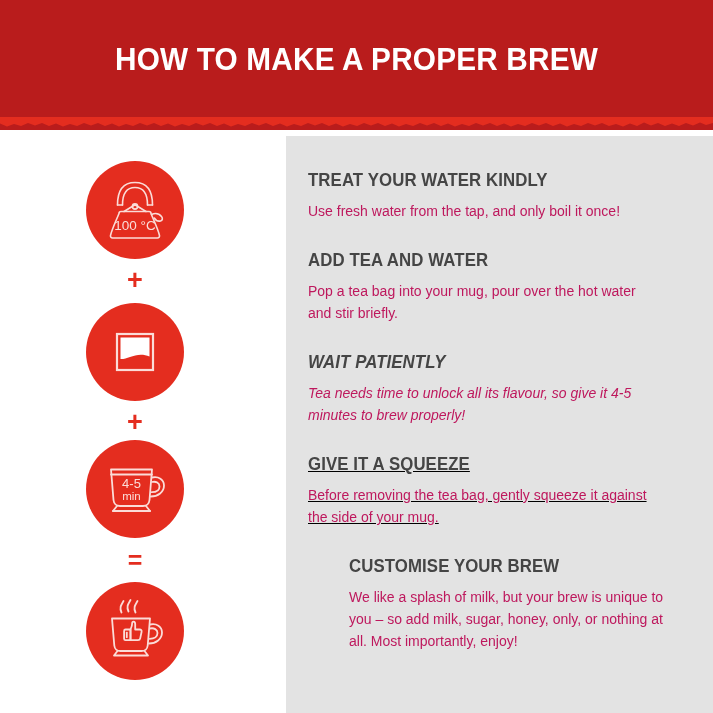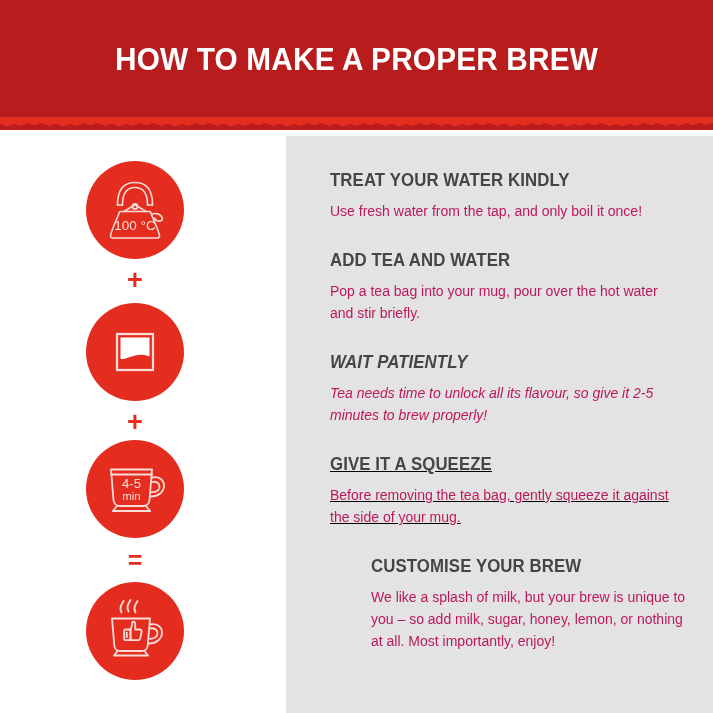--- a/index.html
+++ b/index.html
@@ -109,21 +109,21 @@
     line-height: 1;
     user-select: none;
   }
   .conn-1 { top: 129px; }
   .conn-2 { top: 271px; }
   .conn-3 { top: 409px; font-size: 25px; }
 
   
   .steps {
     position: absolute;
-    left: 330px;
+    left: 308px;
     top: 136px;
     width: 360px;
   }
   .step { margin-bottom: 0; }
   .step-title {
     font-family: "Liberation Sans", sans-serif;
     font-weight: bold;
     font-size: 17.5px;
     color: #454545;
     letter-spacing: 0.1px;
@@ -248,28 +248,28 @@
       <div class="step-body">Use fresh water from the tap, and only boil it once!</div>
     </div>
 
     <div class="step step-2">
       <div class="step-title">ADD TEA AND WATER</div>
       <div class="step-body">Pop a tea bag into your mug, pour over the hot water and stir briefly.</div>
     </div>
 
     <div class="step step-3">
       <div class="step-title">WAIT PATIENTLY</div>
-      <div class="step-body">Tea needs time to unlock all its flavour, so give it 2-5 minutes to brew properly!</div>
+      <div class="step-body">Tea needs time to unlock all its flavour, so give it 4-5 minutes to brew properly!</div>
     </div>
 
     <div class="step step-4">
       <div class="step-title">GIVE IT A SQUEEZE</div>
       <div class="step-body">Before removing the tea bag, gently squeeze it against the side of your mug.</div>
     </div>
 
     <div class="step step-5">
       <div class="step-title">CUSTOMISE YOUR BREW</div>
-      <div class="step-body">We like a splash of milk, but your brew is unique to you – so add milk, sugar, honey, lemon, or nothing at all. Most importantly, enjoy!</div>
+      <div class="step-body">We like a splash of milk, but your brew is unique to you – so add milk, sugar, honey, only, or nothing at all. Most importantly, enjoy!</div>
     </div>
 
   </div>
 
 </div>
 
 </body></html>

